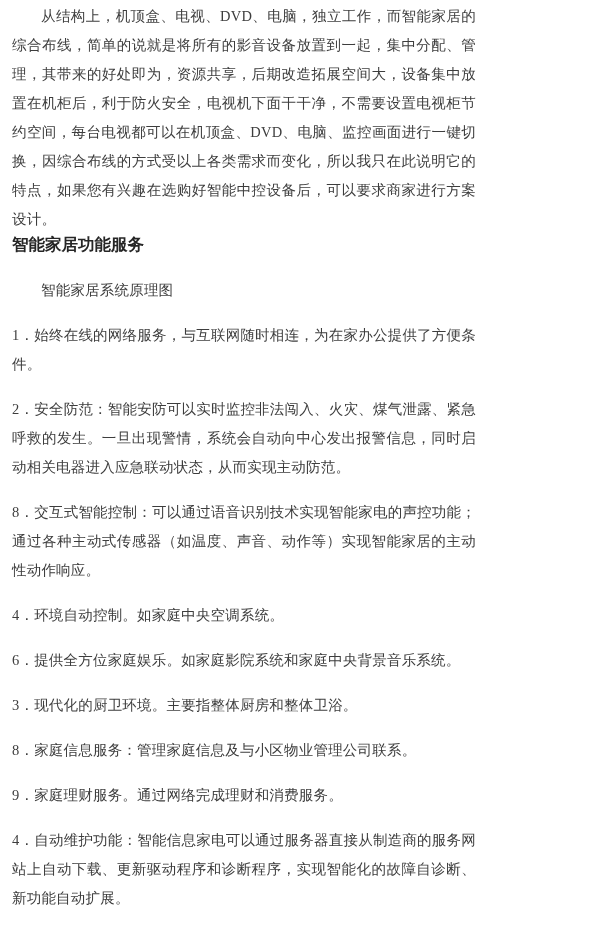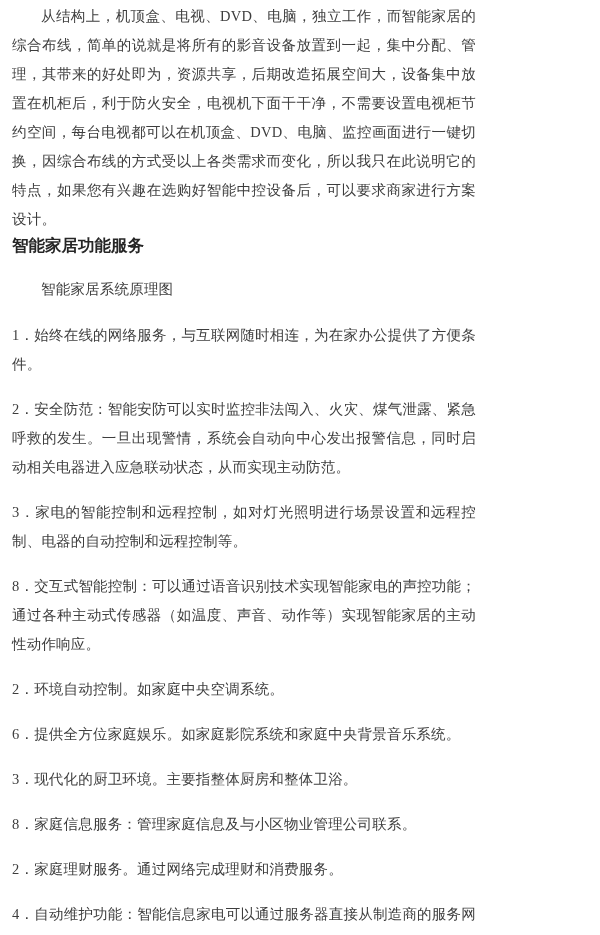--- a/index.html
+++ b/index.html
@@ -28,29 +28,28 @@
     letter-spacing: 0.2px;
   }
   .para.intro {
     text-indent: 2em;
     margin-bottom: 0;
   }
   .para.caption {
     text-indent: 2em;
     text-align: left;
     margin-bottom: 16px;
-    font-family: Liberation Mono, monospace;
   }
   .h-section {
     margin: 0 0 20px 0;
     font-size: 16.5px;
     line-height: 22px;
     font-weight: bold;
     color: var(--heading-text, #262626);
-    font-family: Liberation Sans, sans-serif;
+    font-family: Liberation Serif, serif;
   }
   .h-big {
     margin: 32px 0 0 0;
     font-size: 30px;
     line-height: 30px;
     font-weight: bold;
     color: var(--heading-text, #262626);
     font-family: Liberation Serif, serif;
   }
   .h-sub {
@@ -68,26 +67,25 @@
 <div class="doc">
 
   <p class="para intro">从结构上，机顶盒、电视、DVD、电脑，独立工作，而智能家居的综合布线，简单的说就是将所有的影音设备放置到一起，集中分配、管理，其带来的好处即为，资源共享，后期改造拓展空间大，设备集中放置在机柜后，利于防火安全，电视机下面干干净，不需要设置电视柜节约空间，每台电视都可以在机顶盒、DVD、电脑、监控画面进行一键切换，因综合布线的方式受以上各类需求而变化，所以我只在此说明它的特点，如果您有兴趣在选购好智能中控设备后，可以要求商家进行方案设计。</p>
 
   <h2 class="h-section">智能家居功能服务</h2>
 
   <p class="para caption">智能家居系统原理图</p>
 
   <p class="para">1．始终在线的网络服务，与互联网随时相连，为在家办公提供了方便条件。</p>
   <p class="para">2．安全防范：智能安防可以实时监控非法闯入、火灾、煤气泄露、紧急呼救的发生。一旦出现警情，系统会自动向中心发出报警信息，同时启动相关电器进入应急联动状态，从而实现主动防范。</p>
-  <p class="para">3．家电的智能控制和远程控制，如对灯光照明进行场景设置和远程控制、电器的自动控制和远程控制等。</p>
   <p class="para">8．交互式智能控制：可以通过语音识别技术实现智能家电的声控功能；通过各种主动式传感器（如温度、声音、动作等）实现智能家居的主动性动作响应。</p>
-  <p class="para">2．环境自动控制。如家庭中央空调系统。</p>
+  <p class="para">4．环境自动控制。如家庭中央空调系统。</p>
   <p class="para">6．提供全方位家庭娱乐。如家庭影院系统和家庭中央背景音乐系统。</p>
   <p class="para">3．现代化的厨卫环境。主要指整体厨房和整体卫浴。</p>
   <p class="para">8．家庭信息服务：管理家庭信息及与小区物业管理公司联系。</p>
-  <p class="para">2．家庭理财服务。通过网络完成理财和消费服务。</p>
+  <p class="para">9．家庭理财服务。通过网络完成理财和消费服务。</p>
   <p class="para">4．自动维护功能：智能信息家电可以通过服务器直接从制造商的服务网站上自动下载、更新驱动程序和诊断程序，实现智能化的故障自诊断、新功能自动扩展。</p>
 
   <h1 class="h-big">智能家居规范与趋势</h1>
 
   <h2 class="h-sub">智能家居设计标准</h2>
 
 </div>
 
 </body></html>

